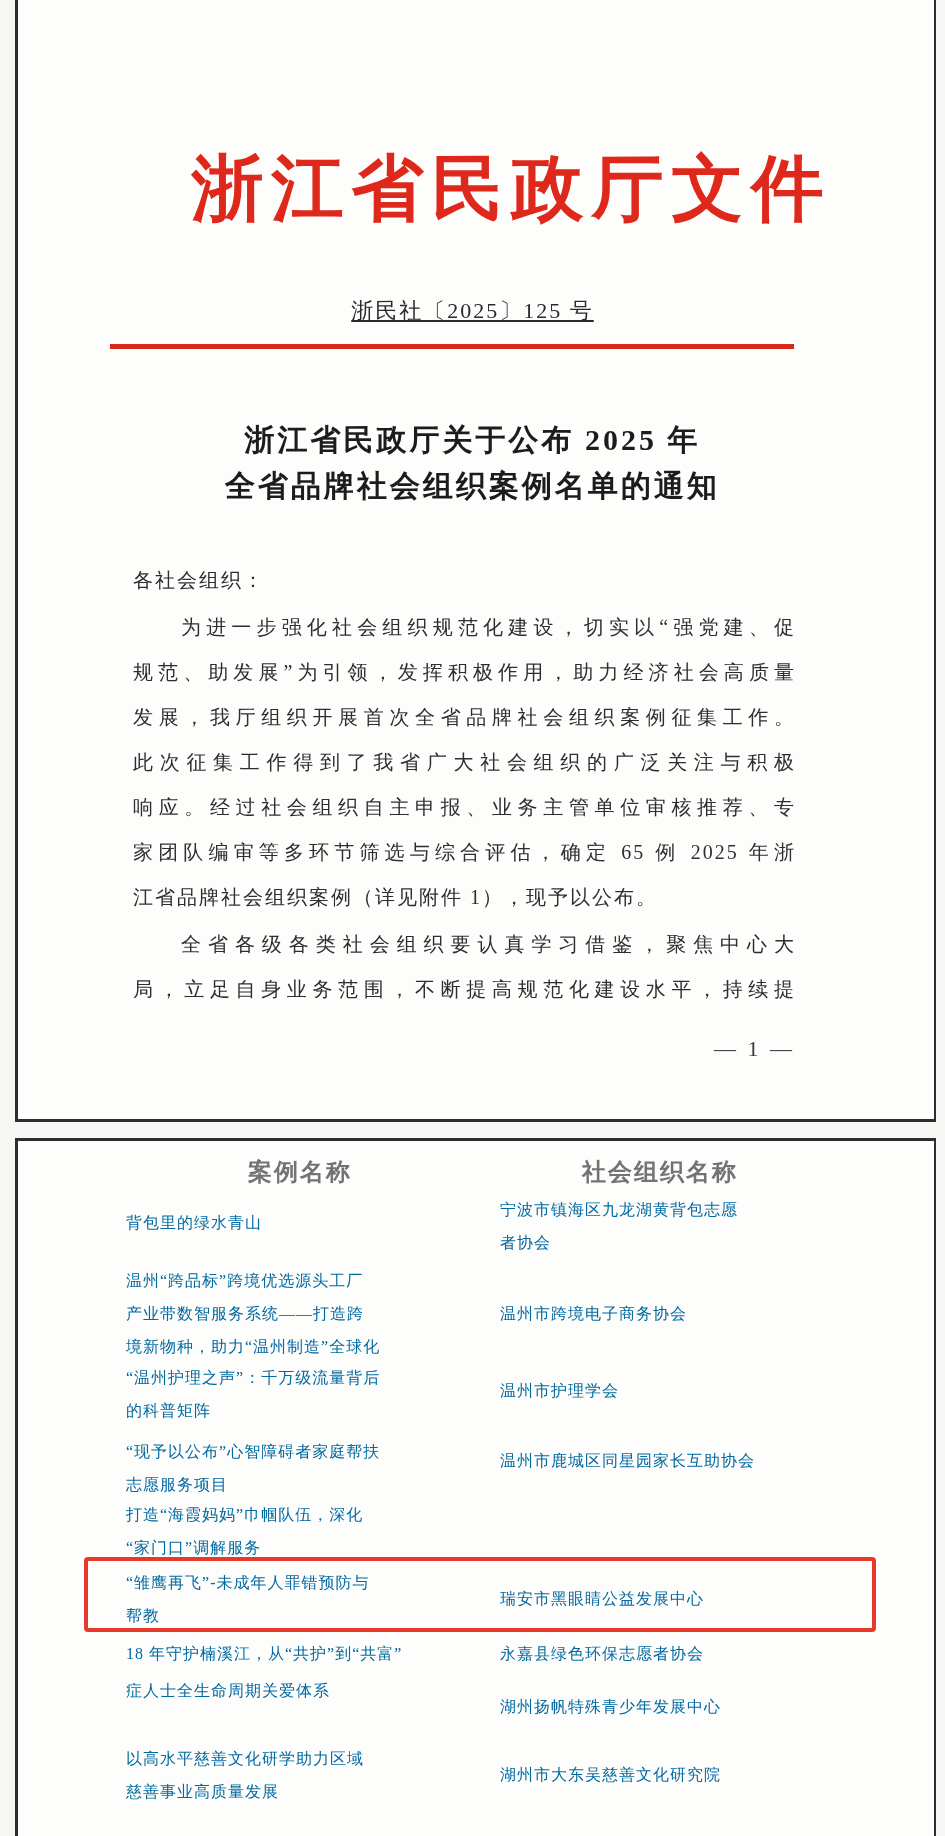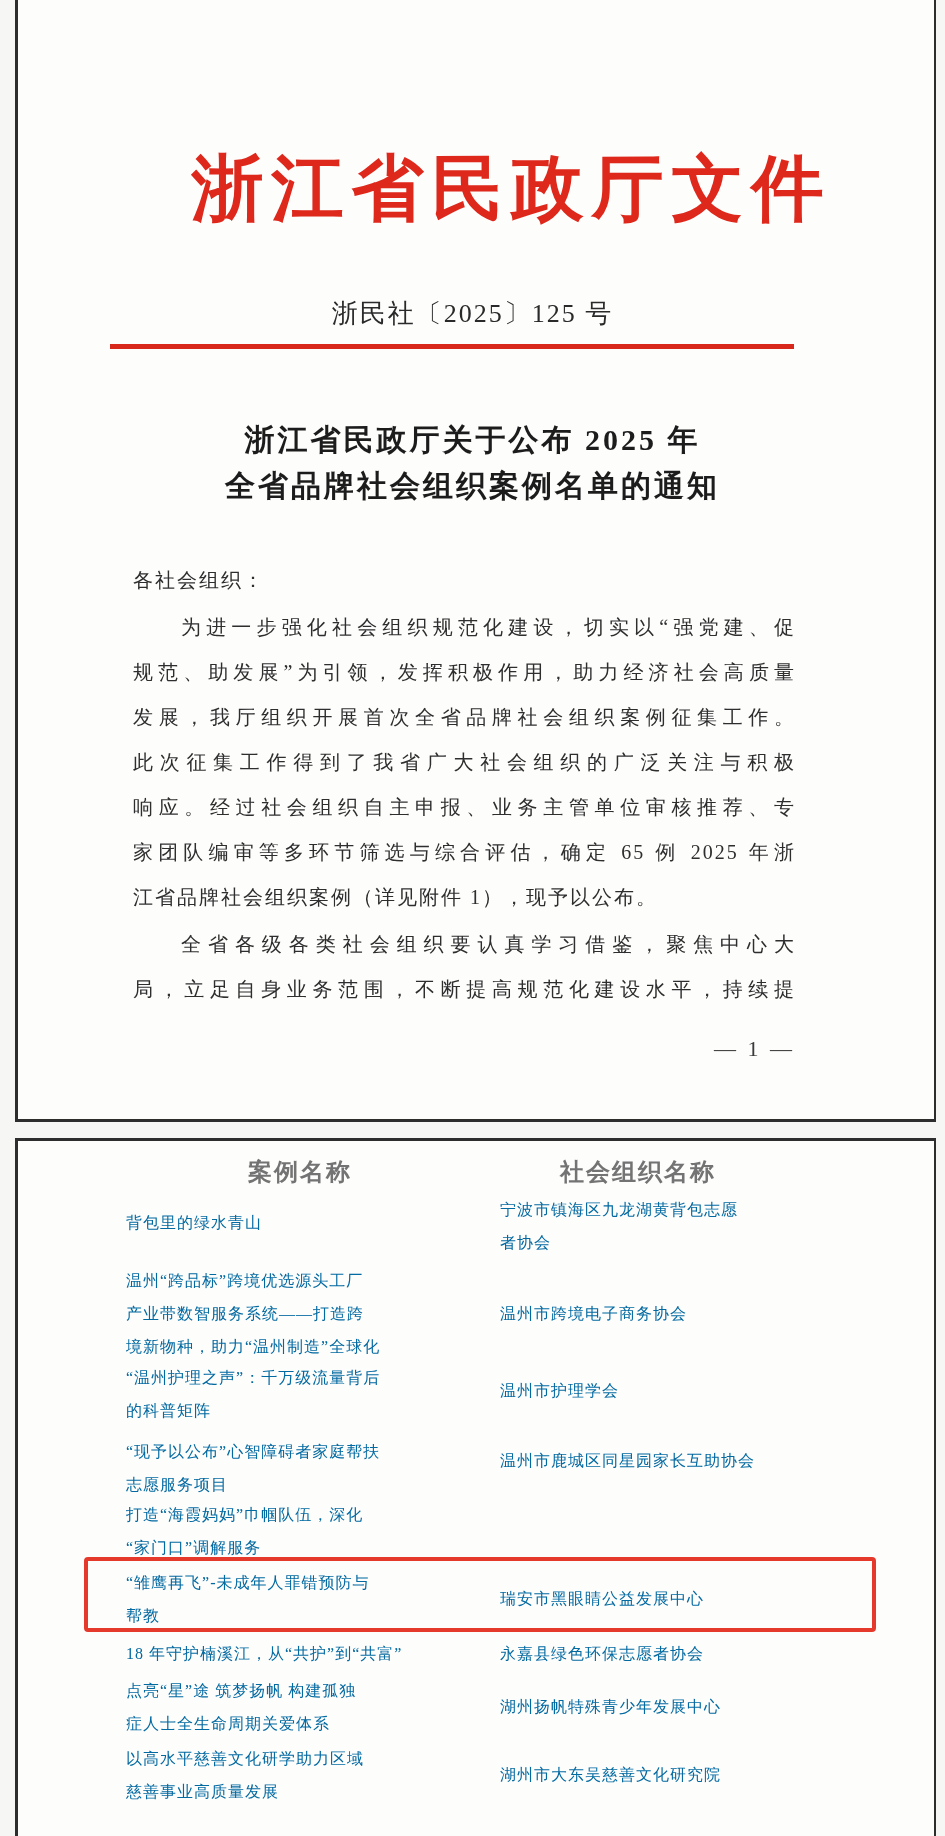--- a/index.html
+++ b/index.html
@@ -17,21 +17,21 @@
   #card2 { left:15px; top:1138px; width:921px; height:700px;
     border-left-width:3px; border-right-width:2px; border-top-width:3px; }
 
   .abs { position:absolute; }
   .center { left:0; width:945px; text-align:center; }
 
   .doc-big-title {
     top:146px; font-size:72px; font-weight:bold; line-height:86px;
     letter-spacing:8px; color:#df281c;padding-left:39px;
   }
-  .doc-number { top:296px; font-size:26px; color:#2a2a2a; letter-spacing:2px; }
+  .doc-number { top:296px; font-size:22px; color:#2a2a2a; letter-spacing:2px;text-decoration:underline; }
   .red-rule { top:344px; left:110px; width:684px; height:5px; background:#d8271b; }
 
   .notice-title { font-size:30px; font-weight:bold; color:#1c1c1c; letter-spacing:3px; line-height:46px; }
   #nt1 { top:417px; }
   #nt2 { top:463px; }
 
   .bodytext {
     left:133px; width:663px; font-size:20px; line-height:45px;
     color:#2e2e2e; letter-spacing:2px;
   }
@@ -41,21 +41,21 @@
   #para1 { top:605px; }
   #para2 { top:922px; }
   .page-num { top:1036px; left:595px; width:200px; text-align:right;
     font-size:22px; color:#3a3a3a; letter-spacing:3px; }
 
   .th {
     position:absolute; font-family:"Liberation Sans","DejaVu Sans",sans-serif;
     font-weight:bold; font-size:24px; color:#737373; letter-spacing:2px; text-align:center;
   }
   #th1 { top:1156px; left:180px; width:240px; }
-  #th2 { top:1156px; left:508px; width:260px; }
+  #th2 { top:1156px; left:530px; width:260px; }
 
   .cell {
     position:absolute; font-size:16px; line-height:33px;
     color:#0369a1; white-space:nowrap; letter-spacing:1px;
   }
   .case { left:126px; }
   .org  { left:500px; }
 
   .hbox {
     position:absolute; left:84px; top:1557px; width:792px; height:75px;
@@ -150,21 +150,20 @@
   </div>
 
   <div class="cell case" style="top:1637px">
     <div>18 年守护楠溪江，从“共护”到“共富”</div>
   </div>
   <div class="cell org" style="top:1637px">
     <div>永嘉县绿色环保志愿者协会</div>
   </div>
 
   <div class="cell case" style="top:1674px">
-    <div>点亮“星”途  筑梦扬帆  构建孤独</div>
     <div>症人士全生命周期关爱体系</div>
   </div>
   <div class="cell org" style="top:1690px">
     <div>湖州扬帆特殊青少年发展中心</div>
   </div>
 
   <div class="cell case" style="top:1742px">
     <div>以高水平慈善文化研学助力区域</div>
     <div>慈善事业高质量发展</div>
   </div>

